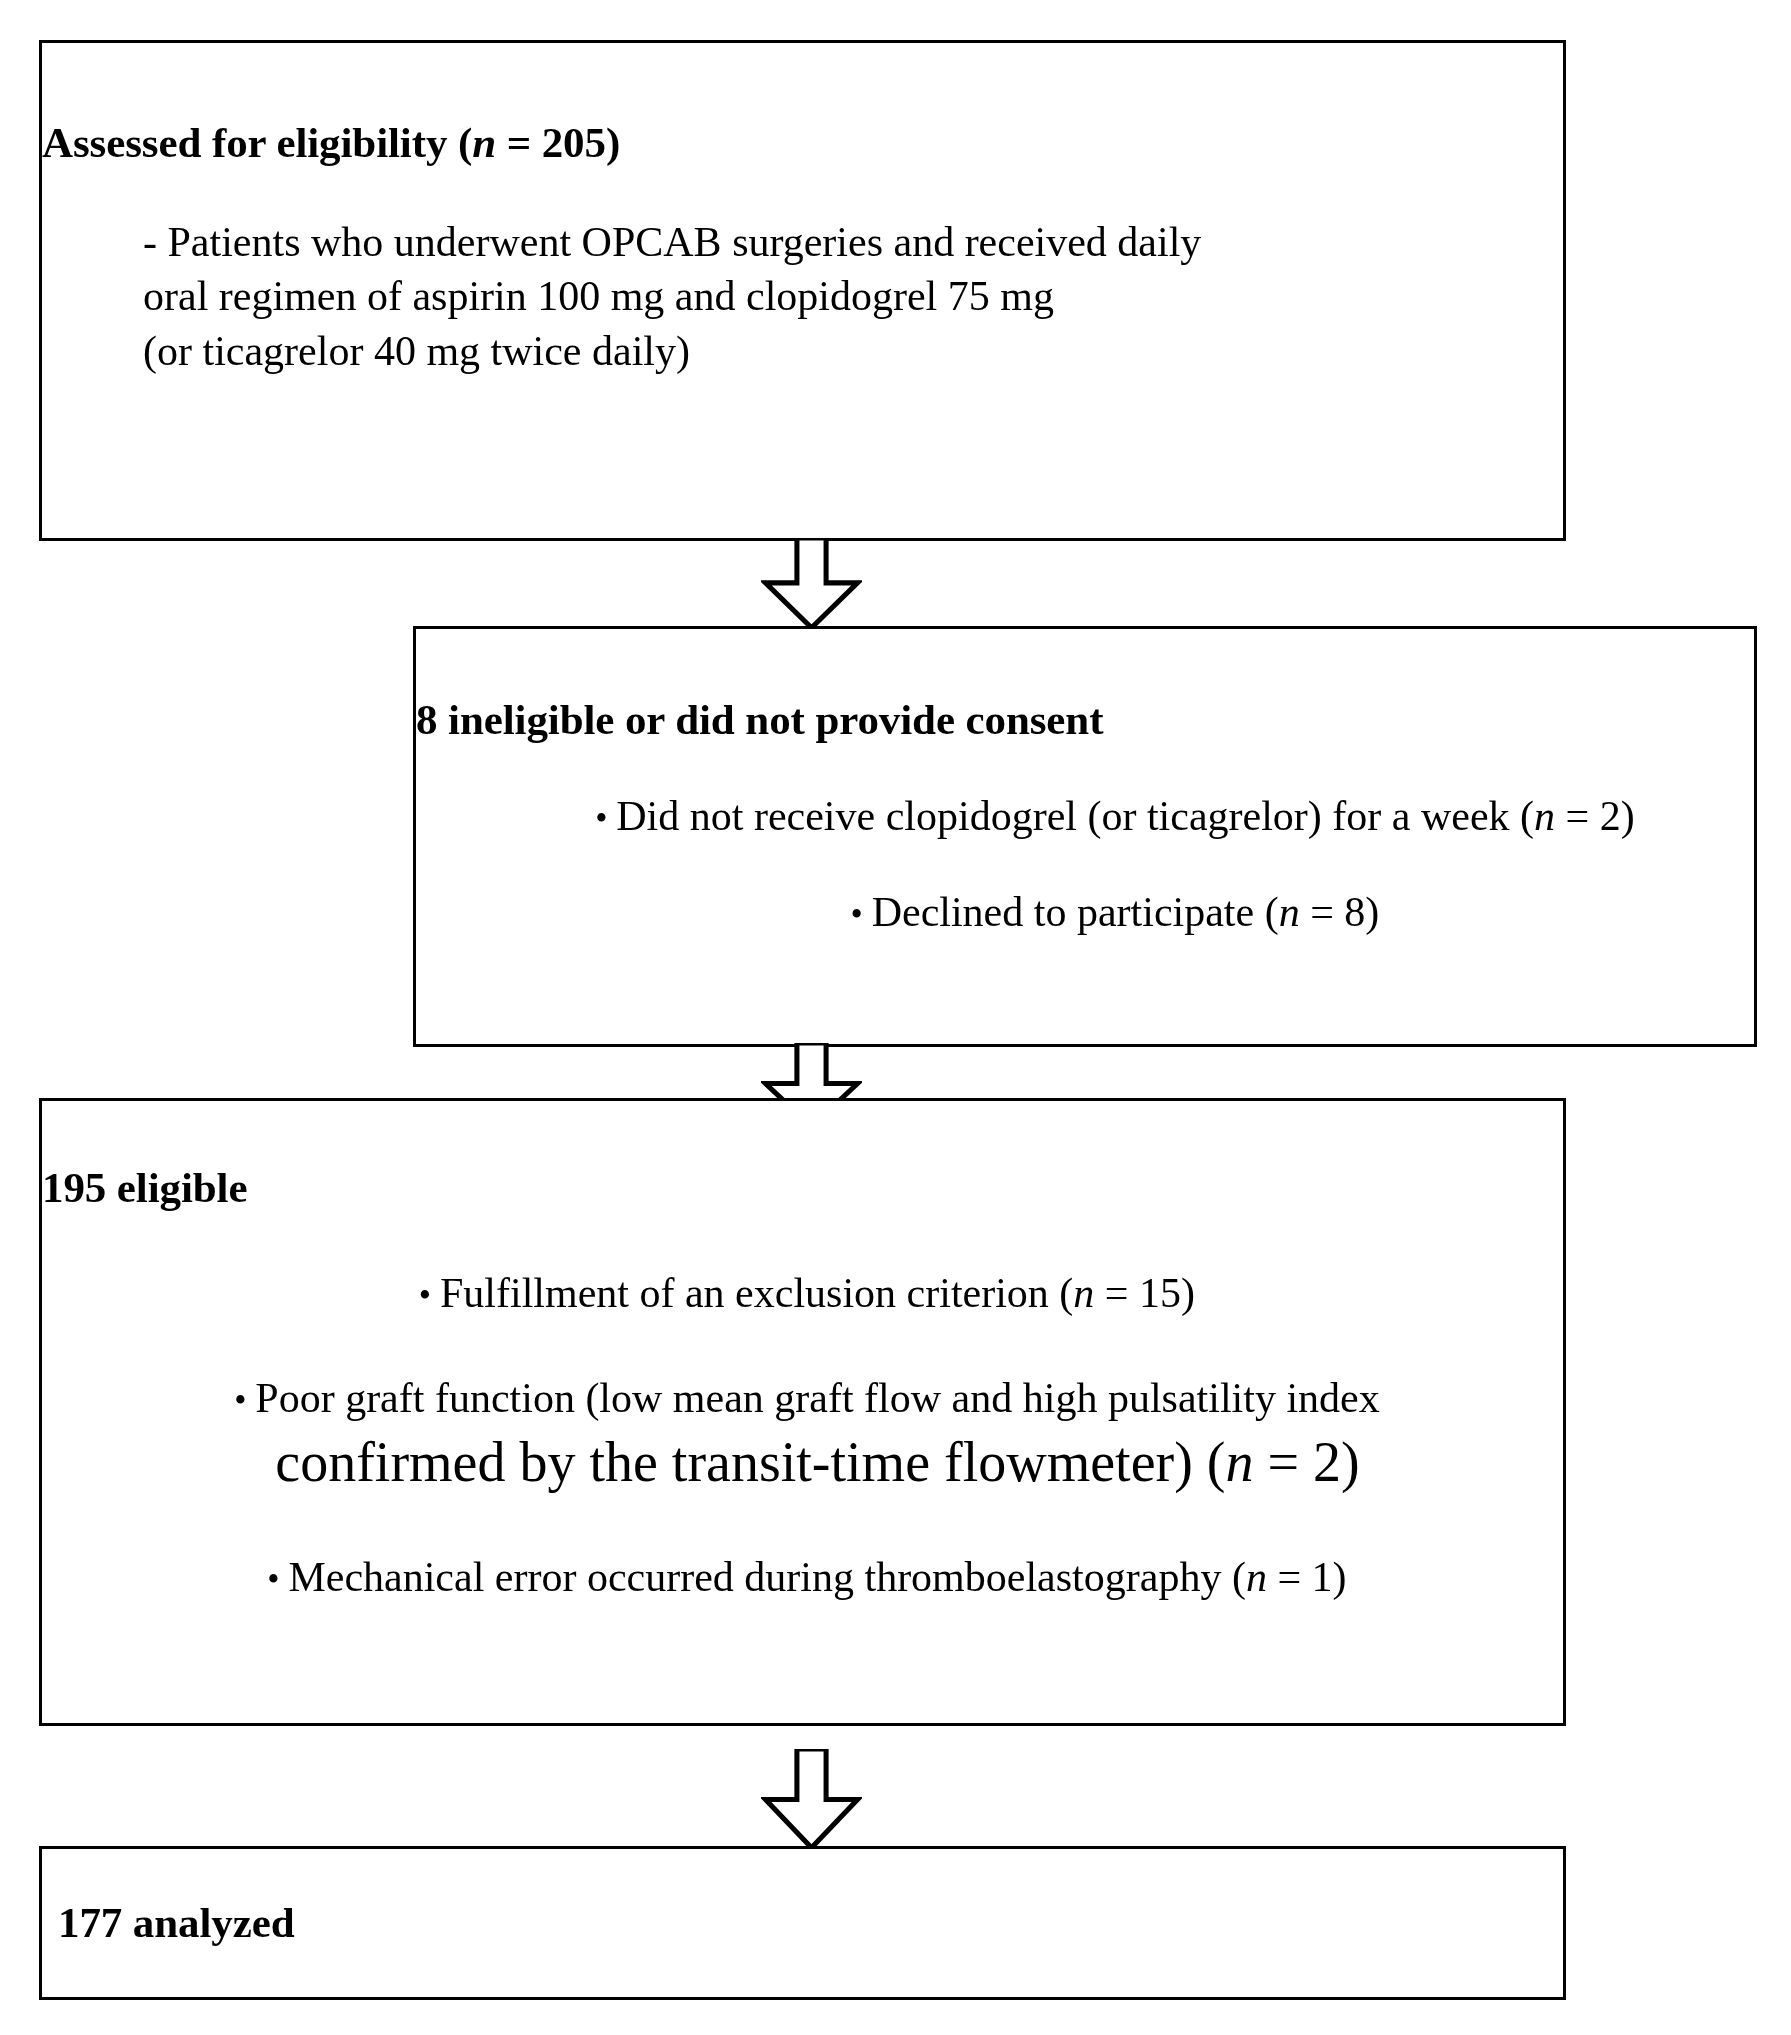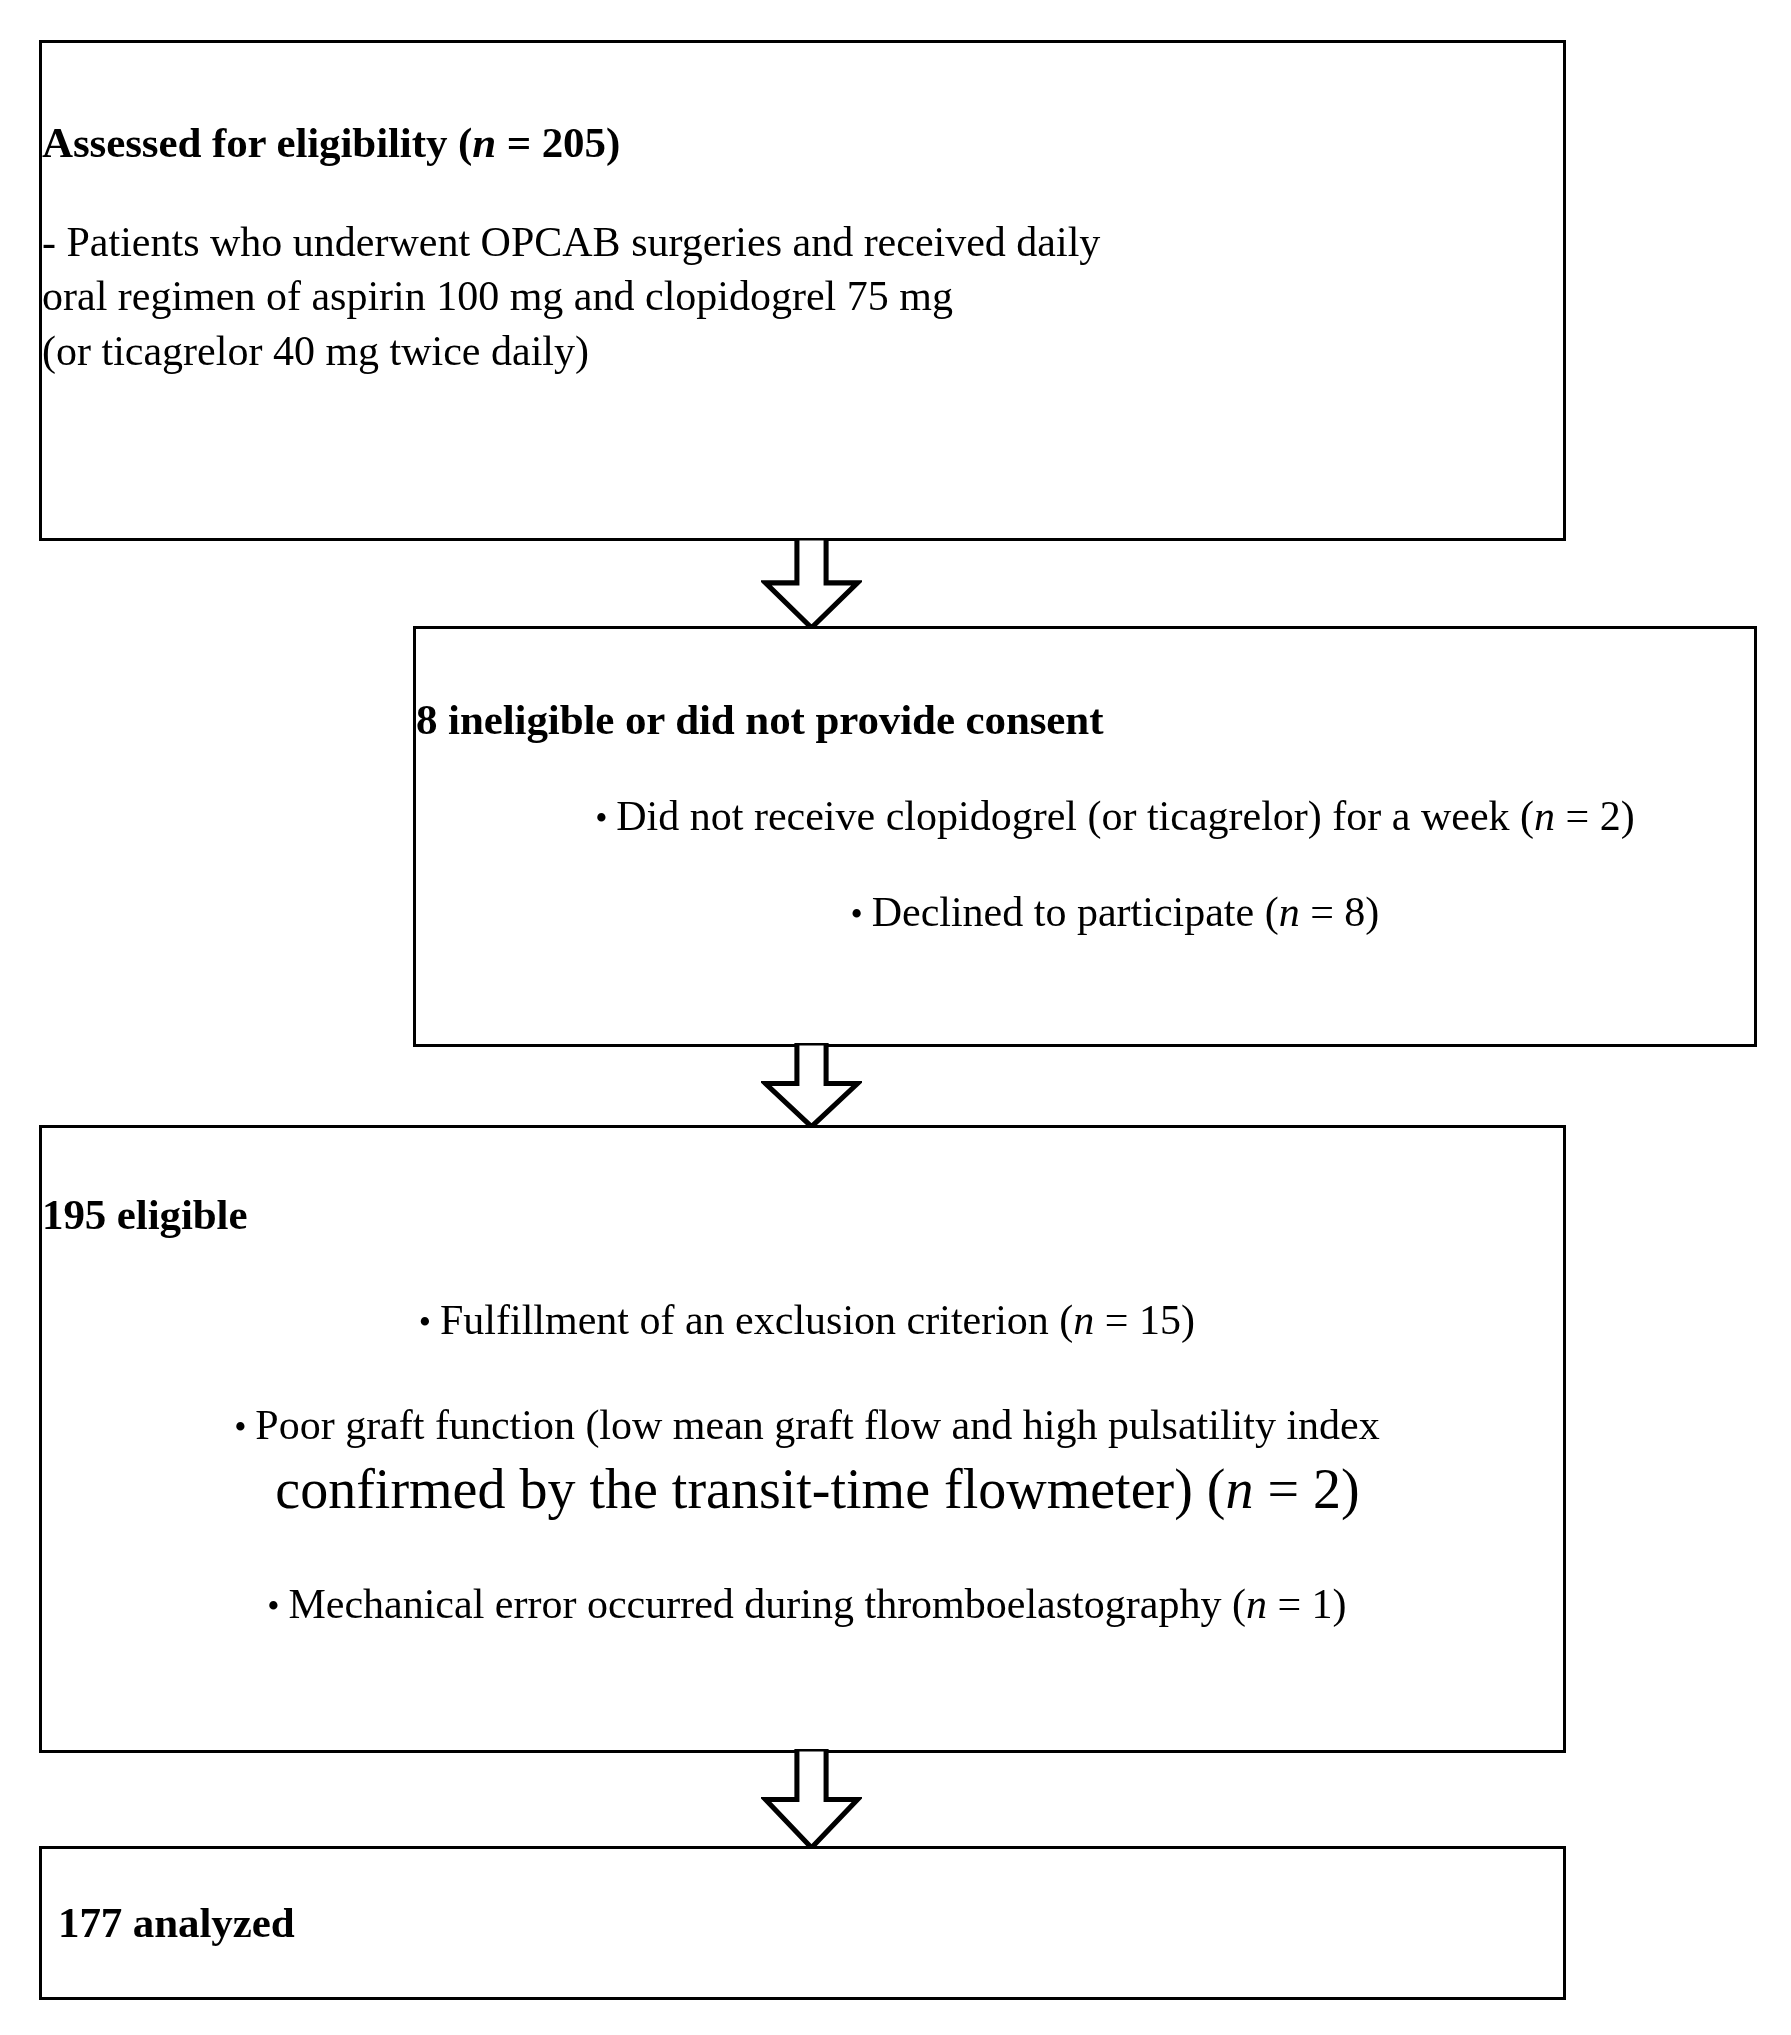--- a/index.html
+++ b/index.html
@@ -70,28 +70,28 @@
   
   .arrow {
     position: absolute;
     overflow: visible;
   }
   .arrow svg { display: block; }
 
   
   #box1 { left: 39px;  top: 40px;   width: 1527px; height: 501px; }
   #box1 .box-title { margin-top: 75px; }
-  #box1 .body-wrap { margin-top: 46px; }
+  #box1 .body-wrap { margin-top: 46px; padding-left: 101px; }
 
   #box2 { left: 413px; top: 626px; width: 1344px; height: 421px; }
   #box2 .box-title { margin-top: 66px; }
   #box2 .body-wrap { margin-top: 43px; padding-left: 51px; }
   #box2 .bullet-row { margin-bottom: 42px; }
 
-  #box3 { left: 39px;  top: 1125px; width: 1527px; height: 628px; }
+  #box3 { left: 39px;  top: 1098px; width: 1527px; height: 628px; }
   #box3 .box-title { margin-top: 62px; }
   #box3 .body-wrap { margin-top: 52px; }
   #box3 .bullet-row { margin-bottom: 51px; }
 
   #box4 { left: 39px;  top: 1846px; width: 1527px; height: 154px; }
   #box4 .box-title { margin-top: 49px; padding-left: 16px; }
 
   #arrow1 { left: 761px; top: 538px;  width: 101px; height: 92px; }
   #arrow2 { left: 761px; top: 1043px; width: 101px; height: 86px; }
   #arrow3 { left: 761px; top: 1749px; width: 101px; height: 101px; }

